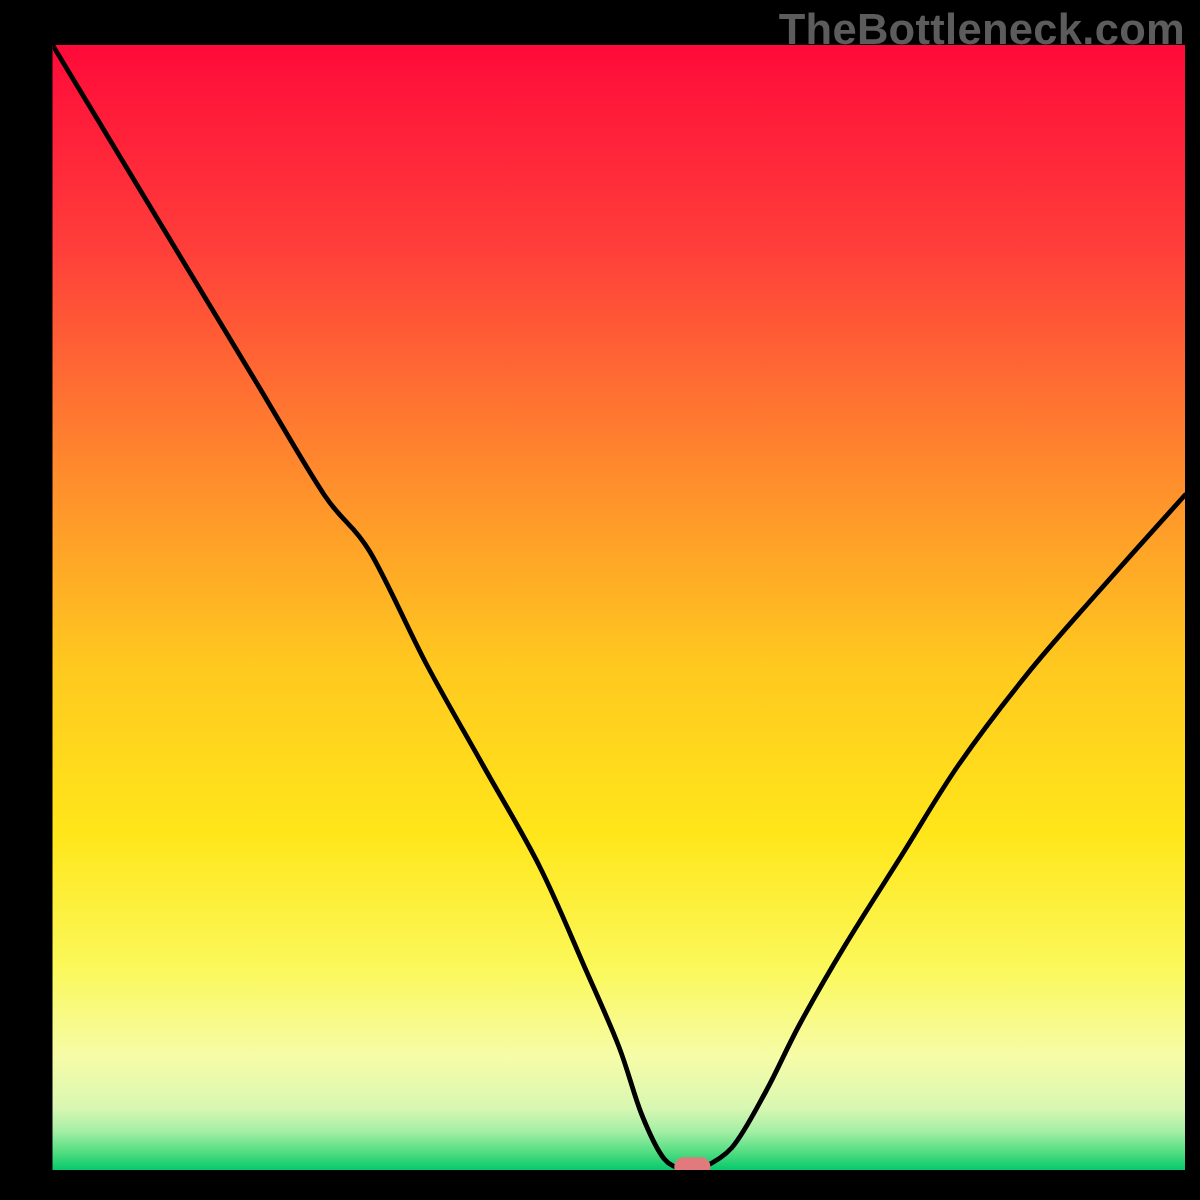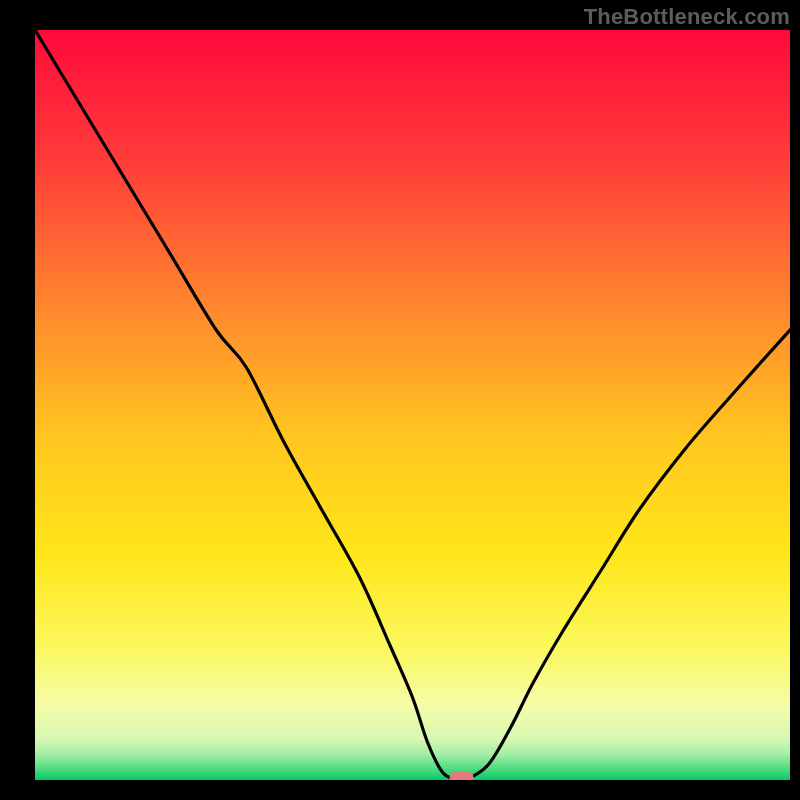--- a/index.html
+++ b/index.html
@@ -15,21 +15,21 @@
     position: relative;
     width: 800px;
     height: 800px;
     background: #000;
   }
   .watermark {
     position: absolute;
     top: 4px;
     right: 10px;
     color: #5c5c5c;
-    font-size: 22px;
+    font-size: 29px;
     font-weight: 600;
     letter-spacing: 0.2px;
     z-index: 10;
   }
   svg {
     display: block;
   }
 </style>
 </head>
 <body>

